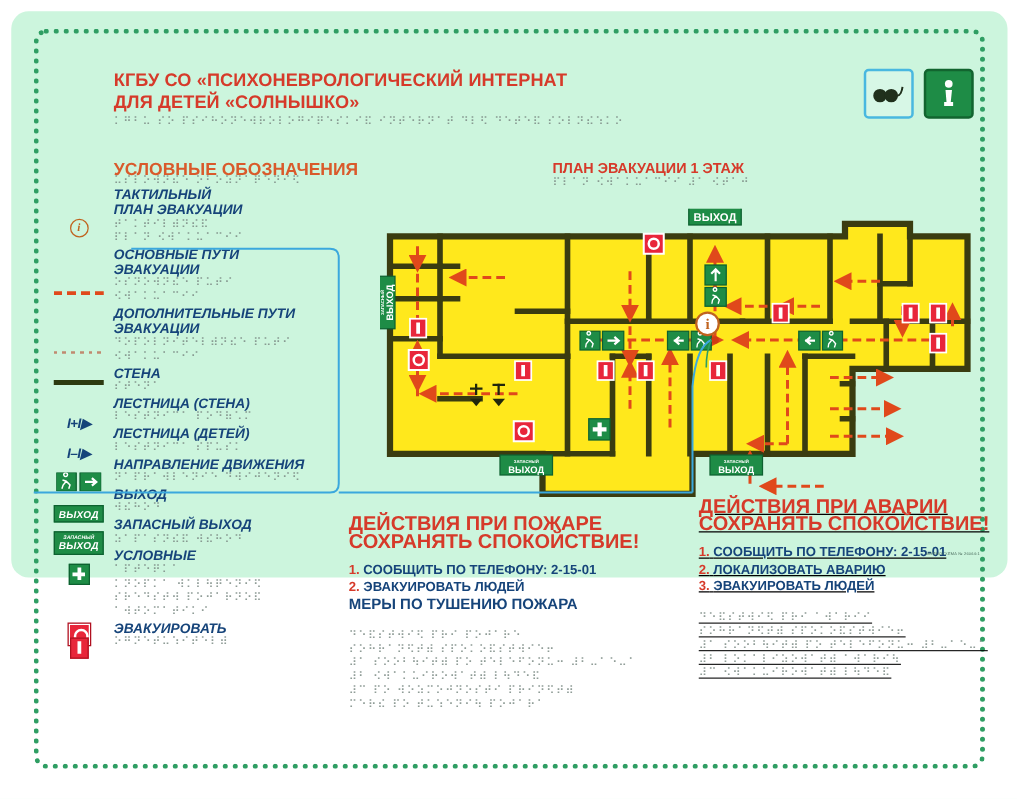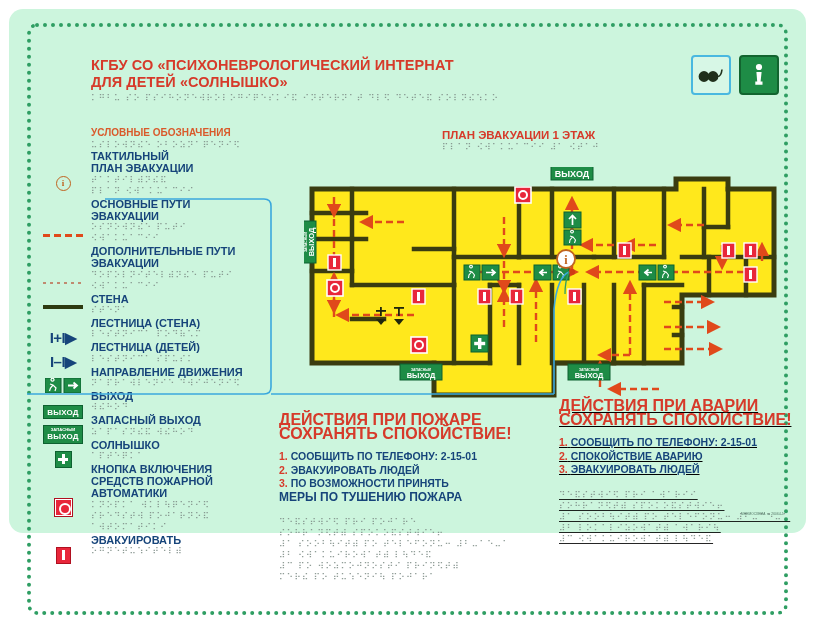--- a/index.html
+++ b/index.html
@@ -1,19 +1,19 @@
 <!DOCTYPE html>
 <html><head>
 <meta charset="utf-8">
 <style>
   html,body{margin:0;padding:0;background:#ffffff;}
   body{width:815px;height:639px;font-family:"Liberation Sans",sans-serif;overflow:hidden;}
 
   #plate{
-    position:absolute;left:9px;top:9px;width:797px;height:524px;
+    position:absolute;left:9px;top:9px;width:797px;height:453px;
     background:#ccf5dd;border-radius:14px;
     box-sizing:border-box;
   }
   
   #dotframe{
     position:absolute;left:18px;top:14px;width:761px;height:592px;
     border:4px dotted #2f9e63;border-radius:10px;box-sizing:border-box;
     pointer-events:none;
   }
 
@@ -30,39 +30,39 @@
   }
   #title-braille{position:absolute;left:82px;top:84px;width:620px;}
 
   #badges{position:absolute;right:27px;top:46px;display:flex;gap:8px;}
   .badge{width:36px;height:36px;border-radius:4px;display:flex;align-items:center;justify-content:center;}
   .badge.glasses{background:#d7f7e6;border:2px solid #49b8e0;}
   .badge.info{background:#1e8c46;border:2px solid #12642f;}
 
   
   #legend-title{
-    position:absolute;left:82px;top:118px;color:#d95a2b;font-weight:bold;font-size:10px;
+    position:absolute;left:82px;top:118px;color:#d95a2b;font-weight:bold;font-size:14px;
   }
   #legend-title-braille{position:absolute;left:82px;top:131px;}
 
-  #legend{position:absolute;left:30px;top:141px;width:250px;}
+  #legend{position:absolute;left:30px;top:141px;width:250px;font-style:italic;}
   .lrow{position:relative;min-height:14px;margin-bottom:1px;}
   .lsym{position:absolute;left:0px;width:48px;text-align:center;}
   .ltxt{margin-left:52px;color:#16447a;font-weight:bold;font-size:11px;line-height:12.3px;}
   .lbr{margin-left:52px;}
 
   .sym-info{display:inline-block;width:13px;height:13px;border-radius:50%;
     border:1.6px solid #c0631f;color:#c0631f;font-size:9px;font-weight:bold;
     line-height:12px;text-align:center;font-family:"Liberation Serif",serif;background:#ccf5dd;}
   .sym-dash-main{display:inline-block;width:40px;height:3px;
     background:repeating-linear-gradient(to right,#e0491b 0 7px,transparent 7px 11px);}
   .sym-dash-alt{display:inline-block;width:40px;height:2px;
     background:repeating-linear-gradient(to right,#c08a70 0 3px,transparent 3px 7px);}
   .sym-wall{display:inline-block;width:40px;height:4px;background:#2d3a10;}
-  .sym-stair{display:inline-block;color:#16447a;font-size:15px;font-weight:bold;letter-spacing:-.5px;}
+  .sym-stair{display:inline-block;color:#16447a;font-size:11px;font-weight:bold;letter-spacing:-.5px;}
   .exitsign{display:inline-block;background:#1e8c46;color:#fff;font-weight:bold;font-size:8px;
     padding:1.5px 3px;border:1px solid #0d6130;letter-spacing:.2px;}
   .exitsign small{display:block;font-size:4.2px;line-height:4.6px;letter-spacing:0;}
   .sym-aid{display:inline-block;width:15px;height:15px;background:#1e8c46;position:relative;border:1px solid #0d6130;}
   .sym-aid:before,.sym-aid:after{content:"";position:absolute;background:#fff;}
   .sym-aid:before{left:6px;top:2.5px;width:3px;height:10px;}
   .sym-aid:after{left:2.5px;top:6px;width:10px;height:3px;}
   .sym-btn{display:inline-block;width:15px;height:15px;background:#e8263a;border:1.5px solid #fff;
     outline:1px solid #b01020;position:relative;}
   .sym-btn i{position:absolute;left:3.5px;top:3.5px;width:8px;height:8px;border:2px solid #fff;border-radius:50%;}
@@ -184,27 +184,26 @@
 
     <div class="lrow">
       <div class="ltxt">ЗАПАСНЫЙ ВЫХОД</div>
       <div class="lsym" style="top:11px">
         <span class="exitsign"><small>ЗАПАСНЫЙ</small><span>ВЫХОД</span></span>
       </div>
       <div class="lbr braille">⠵⠁⠏⠁⠎⠝⠮⠯ ⠺⠮⠓⠕⠙</div>
     </div>
 
     <div class="lrow">
-      <div class="ltxt">СОЛНЫШКО</div>
+      <div class="ltxt">УСЛОВНЫЕ</div>
       <div class="lsym" style="top:12px"><span class="sym-aid"></span></div>
       <div class="lbr braille">⠁⠏⠞⠑⠟⠅⠁</div>
     </div>
 
     <div class="lrow">
-      <div class="ltxt">КНОПКА ВКЛЮЧЕНИЯ<br>СРЕДСТВ ПОЖАРНОЙ<br>АВТОМАТИКИ</div>
       <div class="lsym" style="top:36px"><span class="sym-btn"><i></i></span></div>
       <div class="lbr braille">⠅⠝⠕⠏⠅⠁ ⠺⠅⠇⠳⠟⠑⠝⠊⠫<br>⠎⠗⠑⠙⠎⠞⠺ ⠏⠕⠚⠁⠗⠝⠕⠯<br>⠁⠺⠞⠕⠍⠁⠞⠊⠅⠊</div>
     </div>
 
     <div class="lrow">
       <div class="ltxt">ЭВАКУИРОВАТЬ</div>
       <div class="lsym" style="top:13px"><span class="sym-ext"><i></i></span></div>
       <div class="lbr braille">⠕⠛⠝⠑⠞⠥⠱⠊⠞⠑⠇⠾</div>
     </div>
 
@@ -428,34 +427,33 @@
   </svg>
 
   <div class="act" id="act-fire">
     <h3>
       <span>ДЕЙСТВИЯ ПРИ ПОЖАРЕ</span><br>
       <span>СОХРАНЯТЬ СПОКОЙСТВИЕ!</span>
     </h3>
     <ol>
       <li><b>1.</b> <span>СООБЩИТЬ ПО ТЕЛЕФОНУ: 2-15-01</span></li>
       <li><b>2.</b> <span>ЭВАКУИРОВАТЬ ЛЮДЕЙ</span></li>
-      <li><b>3.</b> <span>ПО ВОЗМОЖНОСТИ ПРИНЯТЬ</span></li>
     </ol>
     <div class="cont">МЕРЫ ПО ТУШЕНИЮ ПОЖАРА</div>
     <div class="braille brblock">⠙⠑⠯⠎⠞⠺⠊⠫ ⠏⠗⠊ ⠏⠕⠚⠁⠗⠑<br>⠎⠕⠓⠗⠁⠝⠫⠞⠾ ⠎⠏⠕⠅⠕⠯⠎⠞⠺⠊⠑⠖<br>⠼⠁ ⠎⠕⠕⠃⠳⠊⠞⠾ ⠏⠕ ⠞⠑⠇⠑⠋⠕⠝⠥⠒ ⠼⠃⠤⠁⠑⠤⠁<br>⠼⠃ ⠪⠺⠁⠅⠥⠊⠗⠕⠺⠁⠞⠾ ⠇⠳⠙⠑⠯<br>⠼⠉ ⠏⠕ ⠺⠕⠵⠍⠕⠚⠝⠕⠎⠞⠊ ⠏⠗⠊⠝⠫⠞⠾<br>⠍⠑⠗⠮ ⠏⠕ ⠞⠥⠱⠑⠝⠊⠳ ⠏⠕⠚⠁⠗⠁</div>
   </div>
 
   <div class="act" id="act-acc">
     <h3>
       <span>ДЕЙСТВИЯ ПРИ АВАРИИ</span><br>
       <span>СОХРАНЯТЬ СПОКОЙСТВИЕ!</span>
     </h3>
     <ol>
       <li><b>1.</b> <span>СООБЩИТЬ ПО ТЕЛЕФОНУ: 2-15-01</span></li>
-      <li><b>2.</b> <span>СПОКОЙСТВИЕ АВАРИЮ</span></li>
+      <li><b>2.</b> <span>ЛОКАЛИЗОВАТЬ АВАРИЮ</span></li>
       <li><b>3.</b> <span>ЭВАКУИРОВАТЬ ЛЮДЕЙ</span></li>
     </ol>
     <div class="cont"></div>
     <div class="braille brblock">⠙⠑⠯⠎⠞⠺⠊⠫ ⠏⠗⠊ ⠁⠺⠁⠗⠊⠊<br>⠎⠕⠓⠗⠁⠝⠫⠞⠾ ⠎⠏⠕⠅⠕⠯⠎⠞⠺⠊⠑⠖<br>⠼⠁ ⠎⠕⠕⠃⠳⠊⠞⠾ ⠏⠕ ⠞⠑⠇⠑⠋⠕⠝⠥⠒ ⠼⠃⠤⠁⠑⠤⠁<br>⠼⠃ ⠇⠕⠅⠁⠇⠊⠵⠕⠺⠁⠞⠾ ⠁⠺⠁⠗⠊⠳<br>⠼⠉ ⠪⠺⠁⠅⠥⠊⠗⠕⠺⠁⠞⠾ ⠇⠳⠙⠑⠯</div>
   </div>
 
   <div id="footer-note">МНЕМОСХЕМА № 26064-1</div>
 </div>
 
 </body></html>

